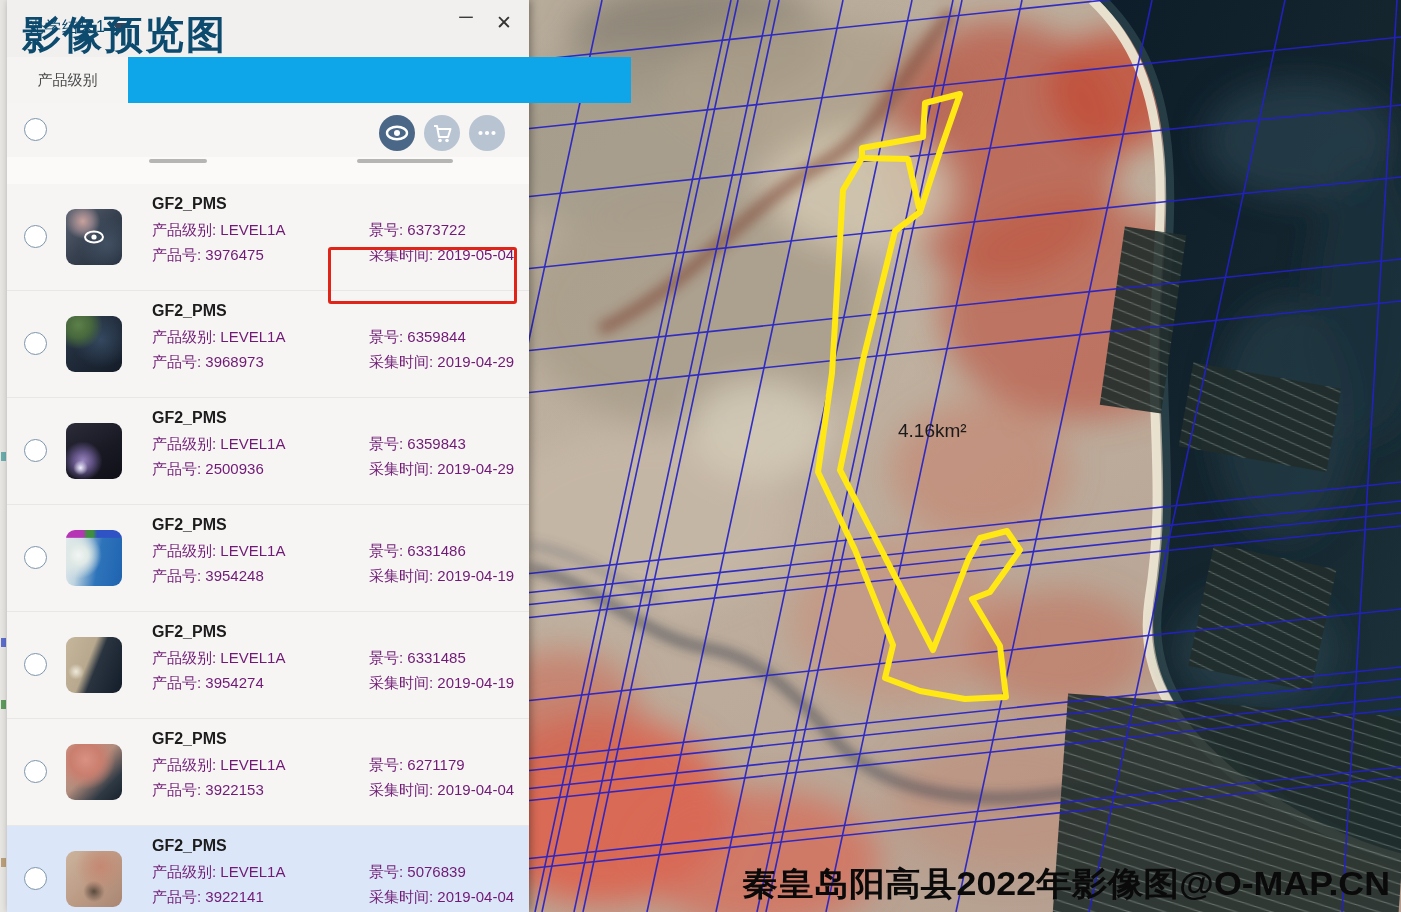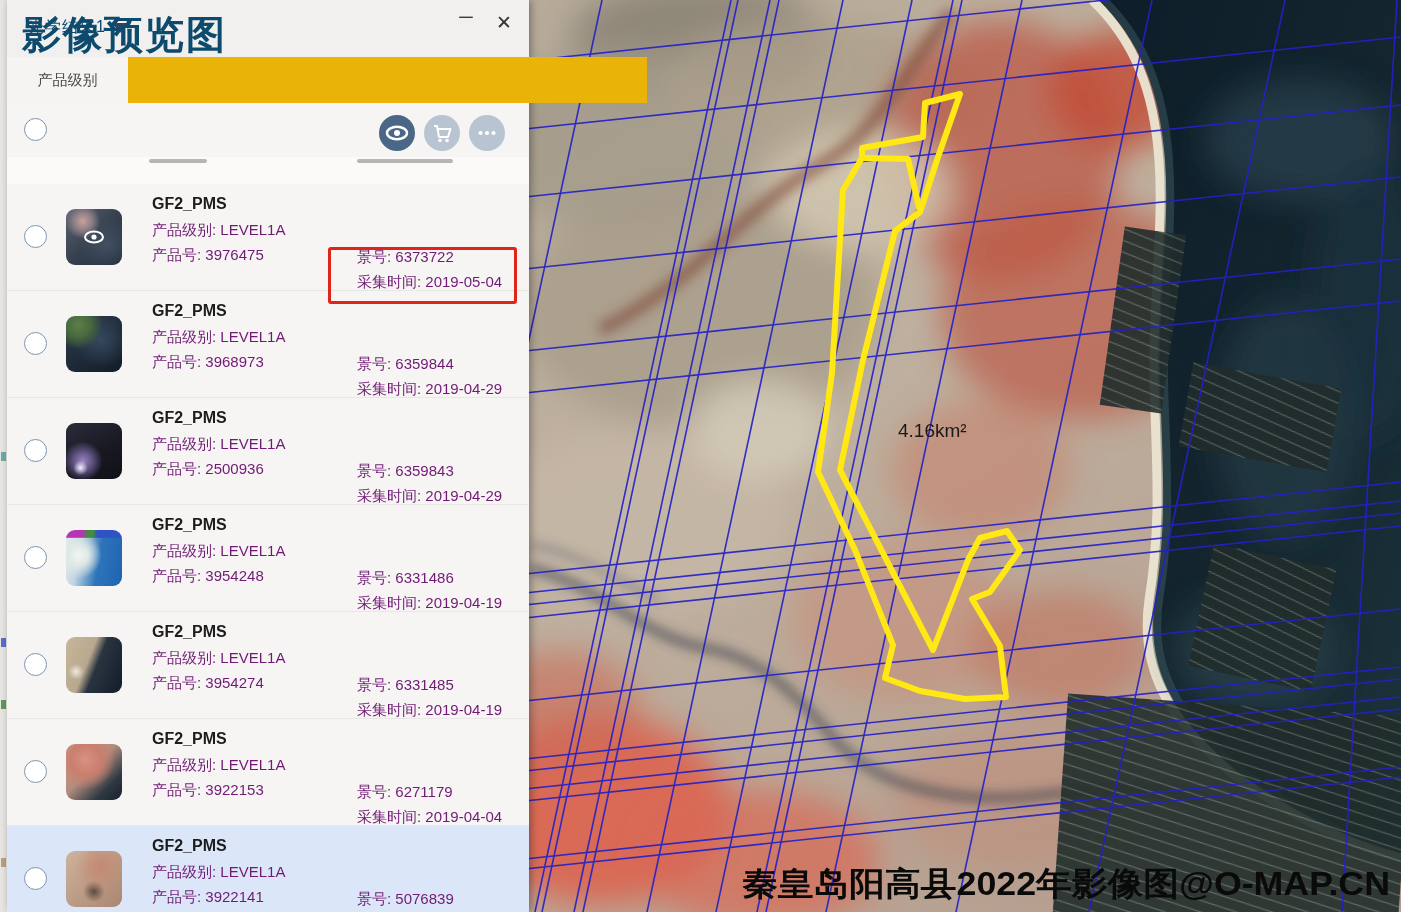--- a/index.html
+++ b/index.html
@@ -23,21 +23,21 @@
   #bg-title{position:absolute;left:21px;top:17px;font-size:16px;color:#0c4a6e;letter-spacing:1px;cursor:default;}
   #bg-title .tri{display:inline-block;width:0;height:0;border-left:8px solid transparent;
             border-right:8px solid transparent;border-top:10px solid #33445a;margin-left:6px;vertical-align:middle;}
   .winbtn{position:absolute;top:8px;width:30px;height:30px;text-align:center;line-height:30px;
           font-size:19px;color:#333;cursor:pointer;}
   #btn-min{right:48px;top:2px;font-weight:bold;}
   #btn-close{right:10px;}
   #big-title{position:absolute;left:15px;top:8px;font-size:39px;font-weight:bold;color:#0c4a6e;
              letter-spacing:2px;white-space:nowrap;z-index:20;}
 
-  #tabstrip{position:absolute;left:0;top:57px;width:624px;height:46px;background:#eab308;padding-left:16px;}
+  #tabstrip{position:absolute;left:0;top:57px;width:624px;height:46px;background:#0ea5e9;}
   #tab-active{position:absolute;left:0;top:0;width:121px;height:46px;background:#f5f4f3;
               font-size:15px;color:#4a4a4a;text-align:center;line-height:46px;cursor:pointer;}
 
   #list-toolbar{position:absolute;left:0;top:103px;width:522px;height:54px;background:#f6f5f4;}
   .radio{box-sizing:border-box;border:1.5px solid #7d95ac;border-radius:50%;background:#fff;}
   #toolbar-radio{position:absolute;left:17px;top:15px;width:23px;height:23px;}
   .cbtn{position:absolute;top:12px;width:36px;height:36px;border-radius:50%;cursor:pointer;}
   .cbtn svg{position:absolute;left:0;top:0;}
   #btn-eye{left:372px;}
   #btn-cart{left:417px;}
@@ -50,21 +50,21 @@
   #item-list{position:absolute;left:0;top:184px;width:522px;height:728px;overflow:hidden;}
   .item{position:relative;width:602px;height:106px;background:#f6f5f4;}
   .item + .item{border-top:1px solid #e8e7e5;}
   .item.selected{background:#dbe7f8;}
   .item .radio{position:absolute;left:17px;top:41px;width:23px;height:23px;}
   .thumb{position:absolute;left:59px;top:25px;width:56px;height:56px;border-radius:9px;cursor:pointer;}
   .thumb svg{position:absolute;left:17px;top:17px;}
   .t-sensor{position:absolute;left:145px;top:11px;font-size:16px;font-weight:bold;color:#1c1c1c;}
   .t-line{position:absolute;font-size:15px;color:#701a75;white-space:nowrap;}
   .l2{top:37px;} .l3{top:62px;}
-  .c1{left:145px;} .c2{left:350px;margin-top:27px;}
+  .c1{left:145px;} .c2{left:362px;}
 
   #red-box{position:absolute;left:321px;top:247px;width:183px;height:51px;border:3px solid #e02417;
            border-radius:3px;z-index:30;pointer-events:none;}
 </style>
 </head>
 <body>
 
 <div id="map-wrap">
 <svg id="map-svg" width="1401" height="912" viewBox="0 0 1401 912">
   <defs>

